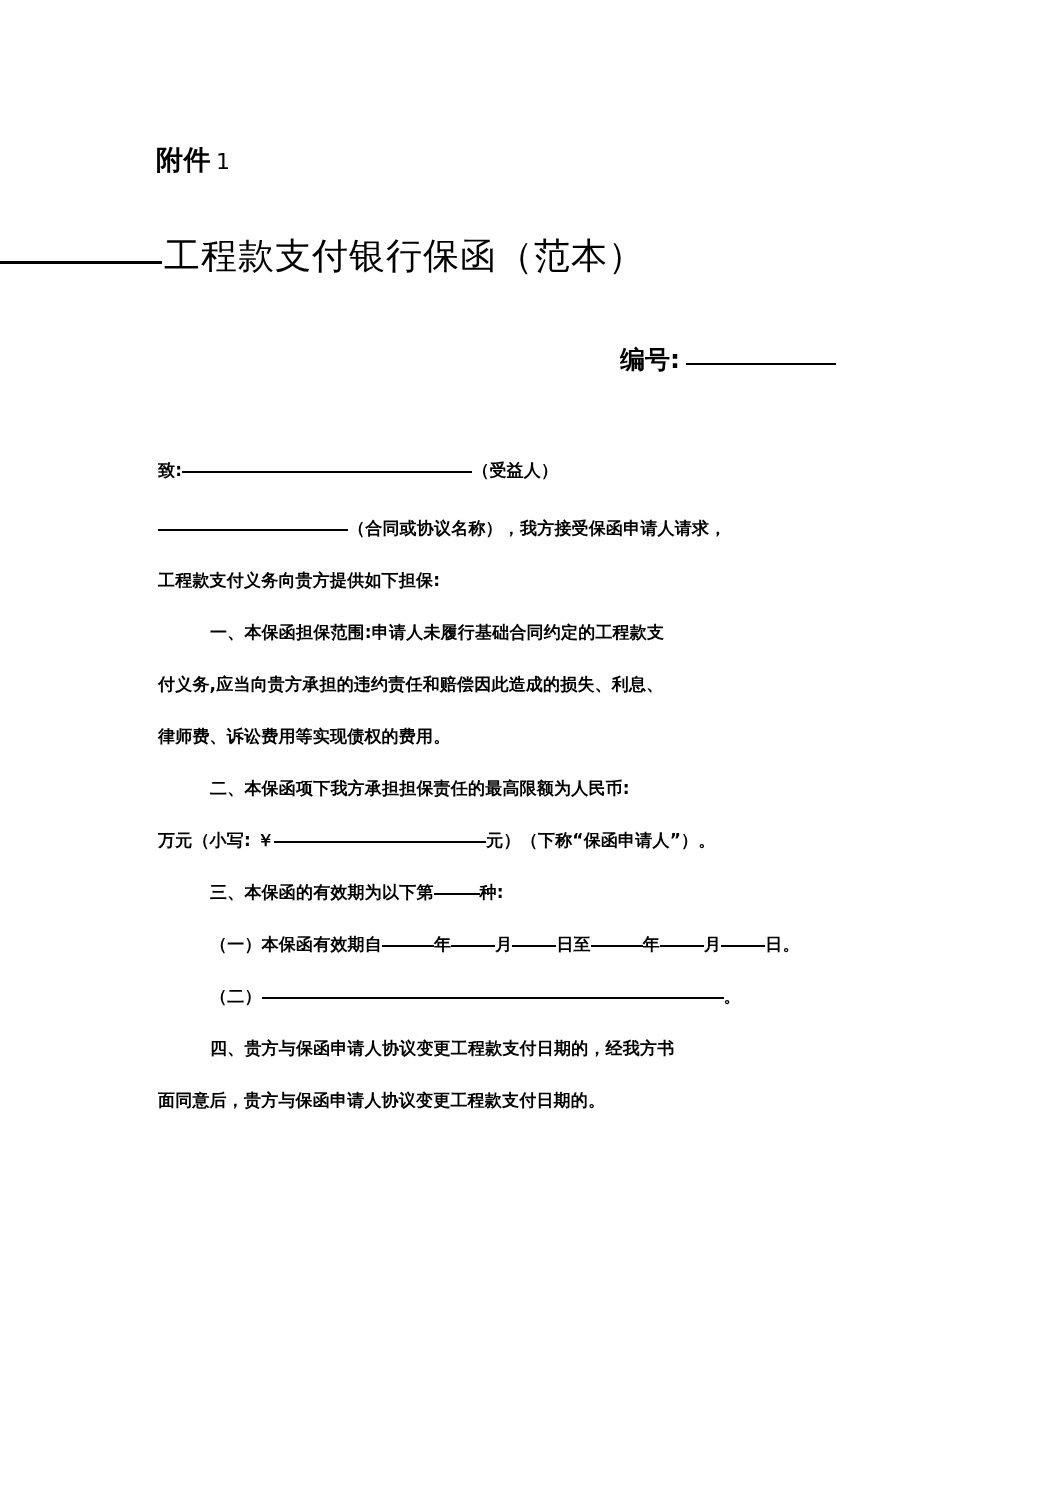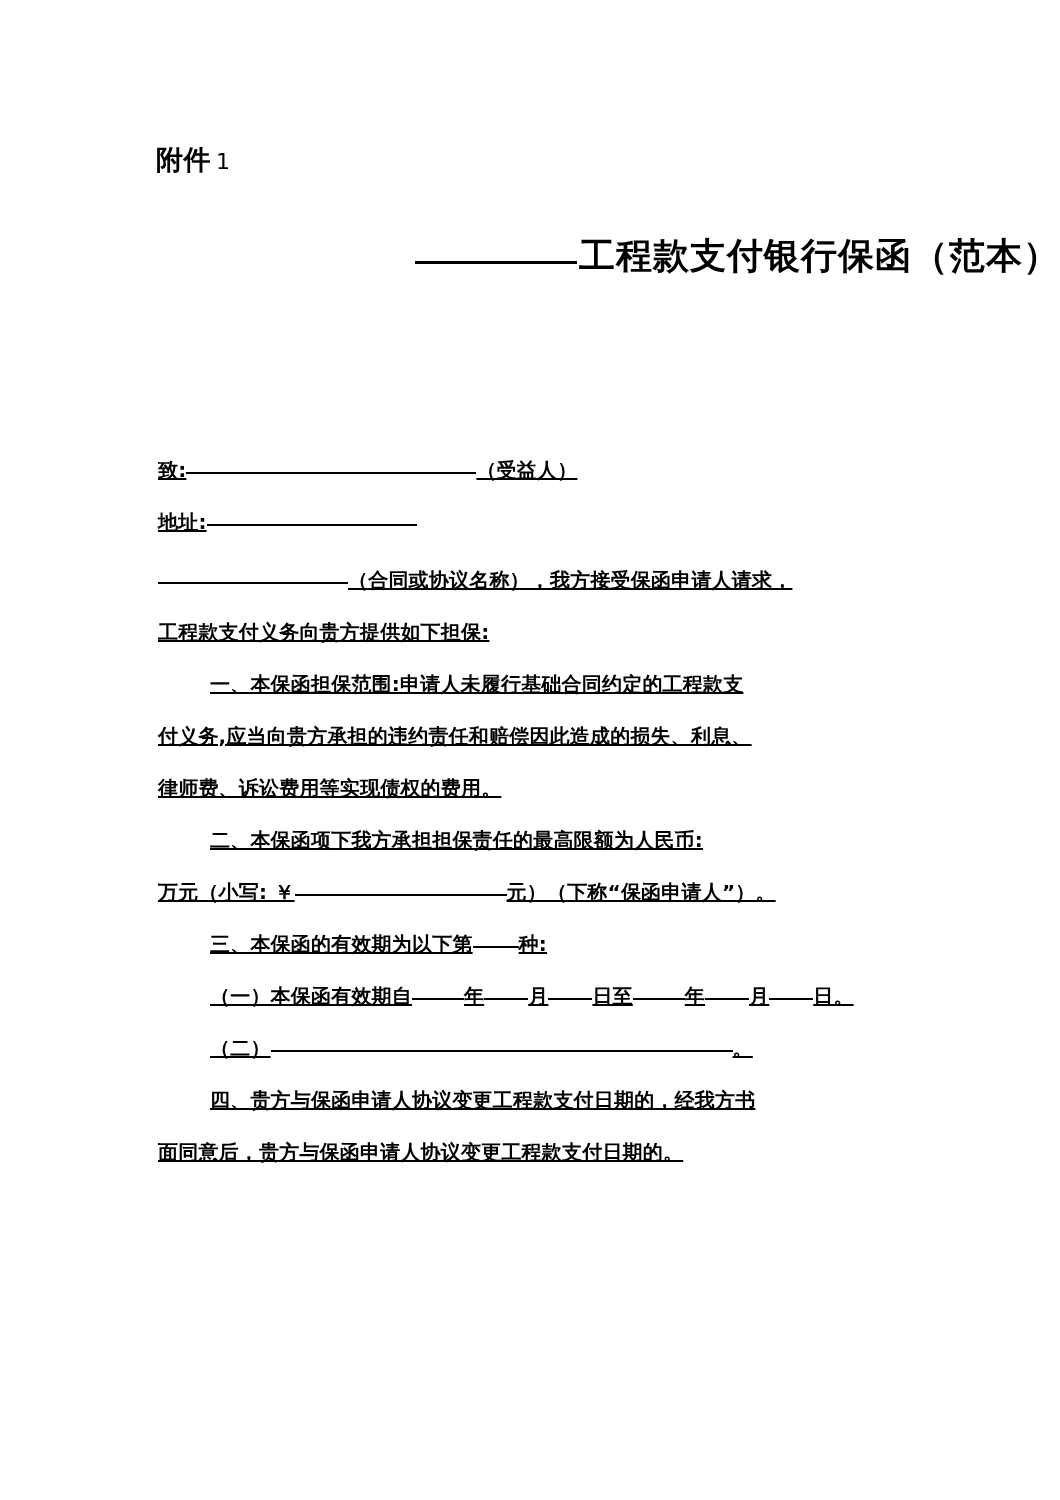--- a/index.html
+++ b/index.html
@@ -38,23 +38,23 @@
     font-size: 22px;
     padding-left: 5px;
   }
 
   
   .doc-title {
     position: absolute;
     left: 0;
     right: 0;
     top: 232px;
-    text-align: right;
+    text-align: left;
     font-size: 36px;
-    font-weight: bold;
+    font-weight: normal;
     letter-spacing: 1px;
     white-space: nowrap;
   }
   .title-blank {
     display: inline-block;
     width: 162px;
     border-bottom: 3px solid #000;
     vertical-align: 4px;
     margin-right: 2px;
   }
@@ -75,25 +75,24 @@
     vertical-align: 2px;
     margin-left: 6px;
   }
 
   
   .body-block {
     position: absolute;
     left: 158px;
     top: 444px;
     width: 748px;
-    font-size: 20px;
+    font-size: 17px;
     font-weight: bold;
     line-height: 52px;
     letter-spacing: 0.2px;
-    text-decoration: underline;
   }
   .line { white-space: nowrap; }
   .gap-sm { height: 6px; }
 
   .blank {
     display: inline-block;
     border-bottom: 2.5px solid #000;
     vertical-align: 3px;
   }
   .b-to      { width: 290px; }
@@ -116,30 +115,30 @@
 <div class="page">
 
   <div class="attachment-label">
     <span>附件</span><span class="num">1</span>
   </div>
 
   <div class="doc-title">
     <span class="title-blank"></span><span>工程款支付银行保函（范本）</span>
   </div>
 
+  <div class="serial-row">
+    <span>编号:</span><span class="blank serial-blank"></span>
+  </div>
 
   <div class="body-block">
 
     <div class="line">
       <span>致:</span><span class="blank b-to"></span><span>（受益人）</span>
     </div>
 
-    <div class="line">
-      <span>地址:</span><span class="blank b-addr"></span>
-    </div>
 
     <div class="gap-sm"></div>
 
 
 
     <div class="line">
       <span class="blank b-ctrname"></span><span>（合同或协议名称），我方接受保函申请人请求，</span>
     </div>
 
     <div class="line">工程款支付义务向贵方提供如下担保:</div>

